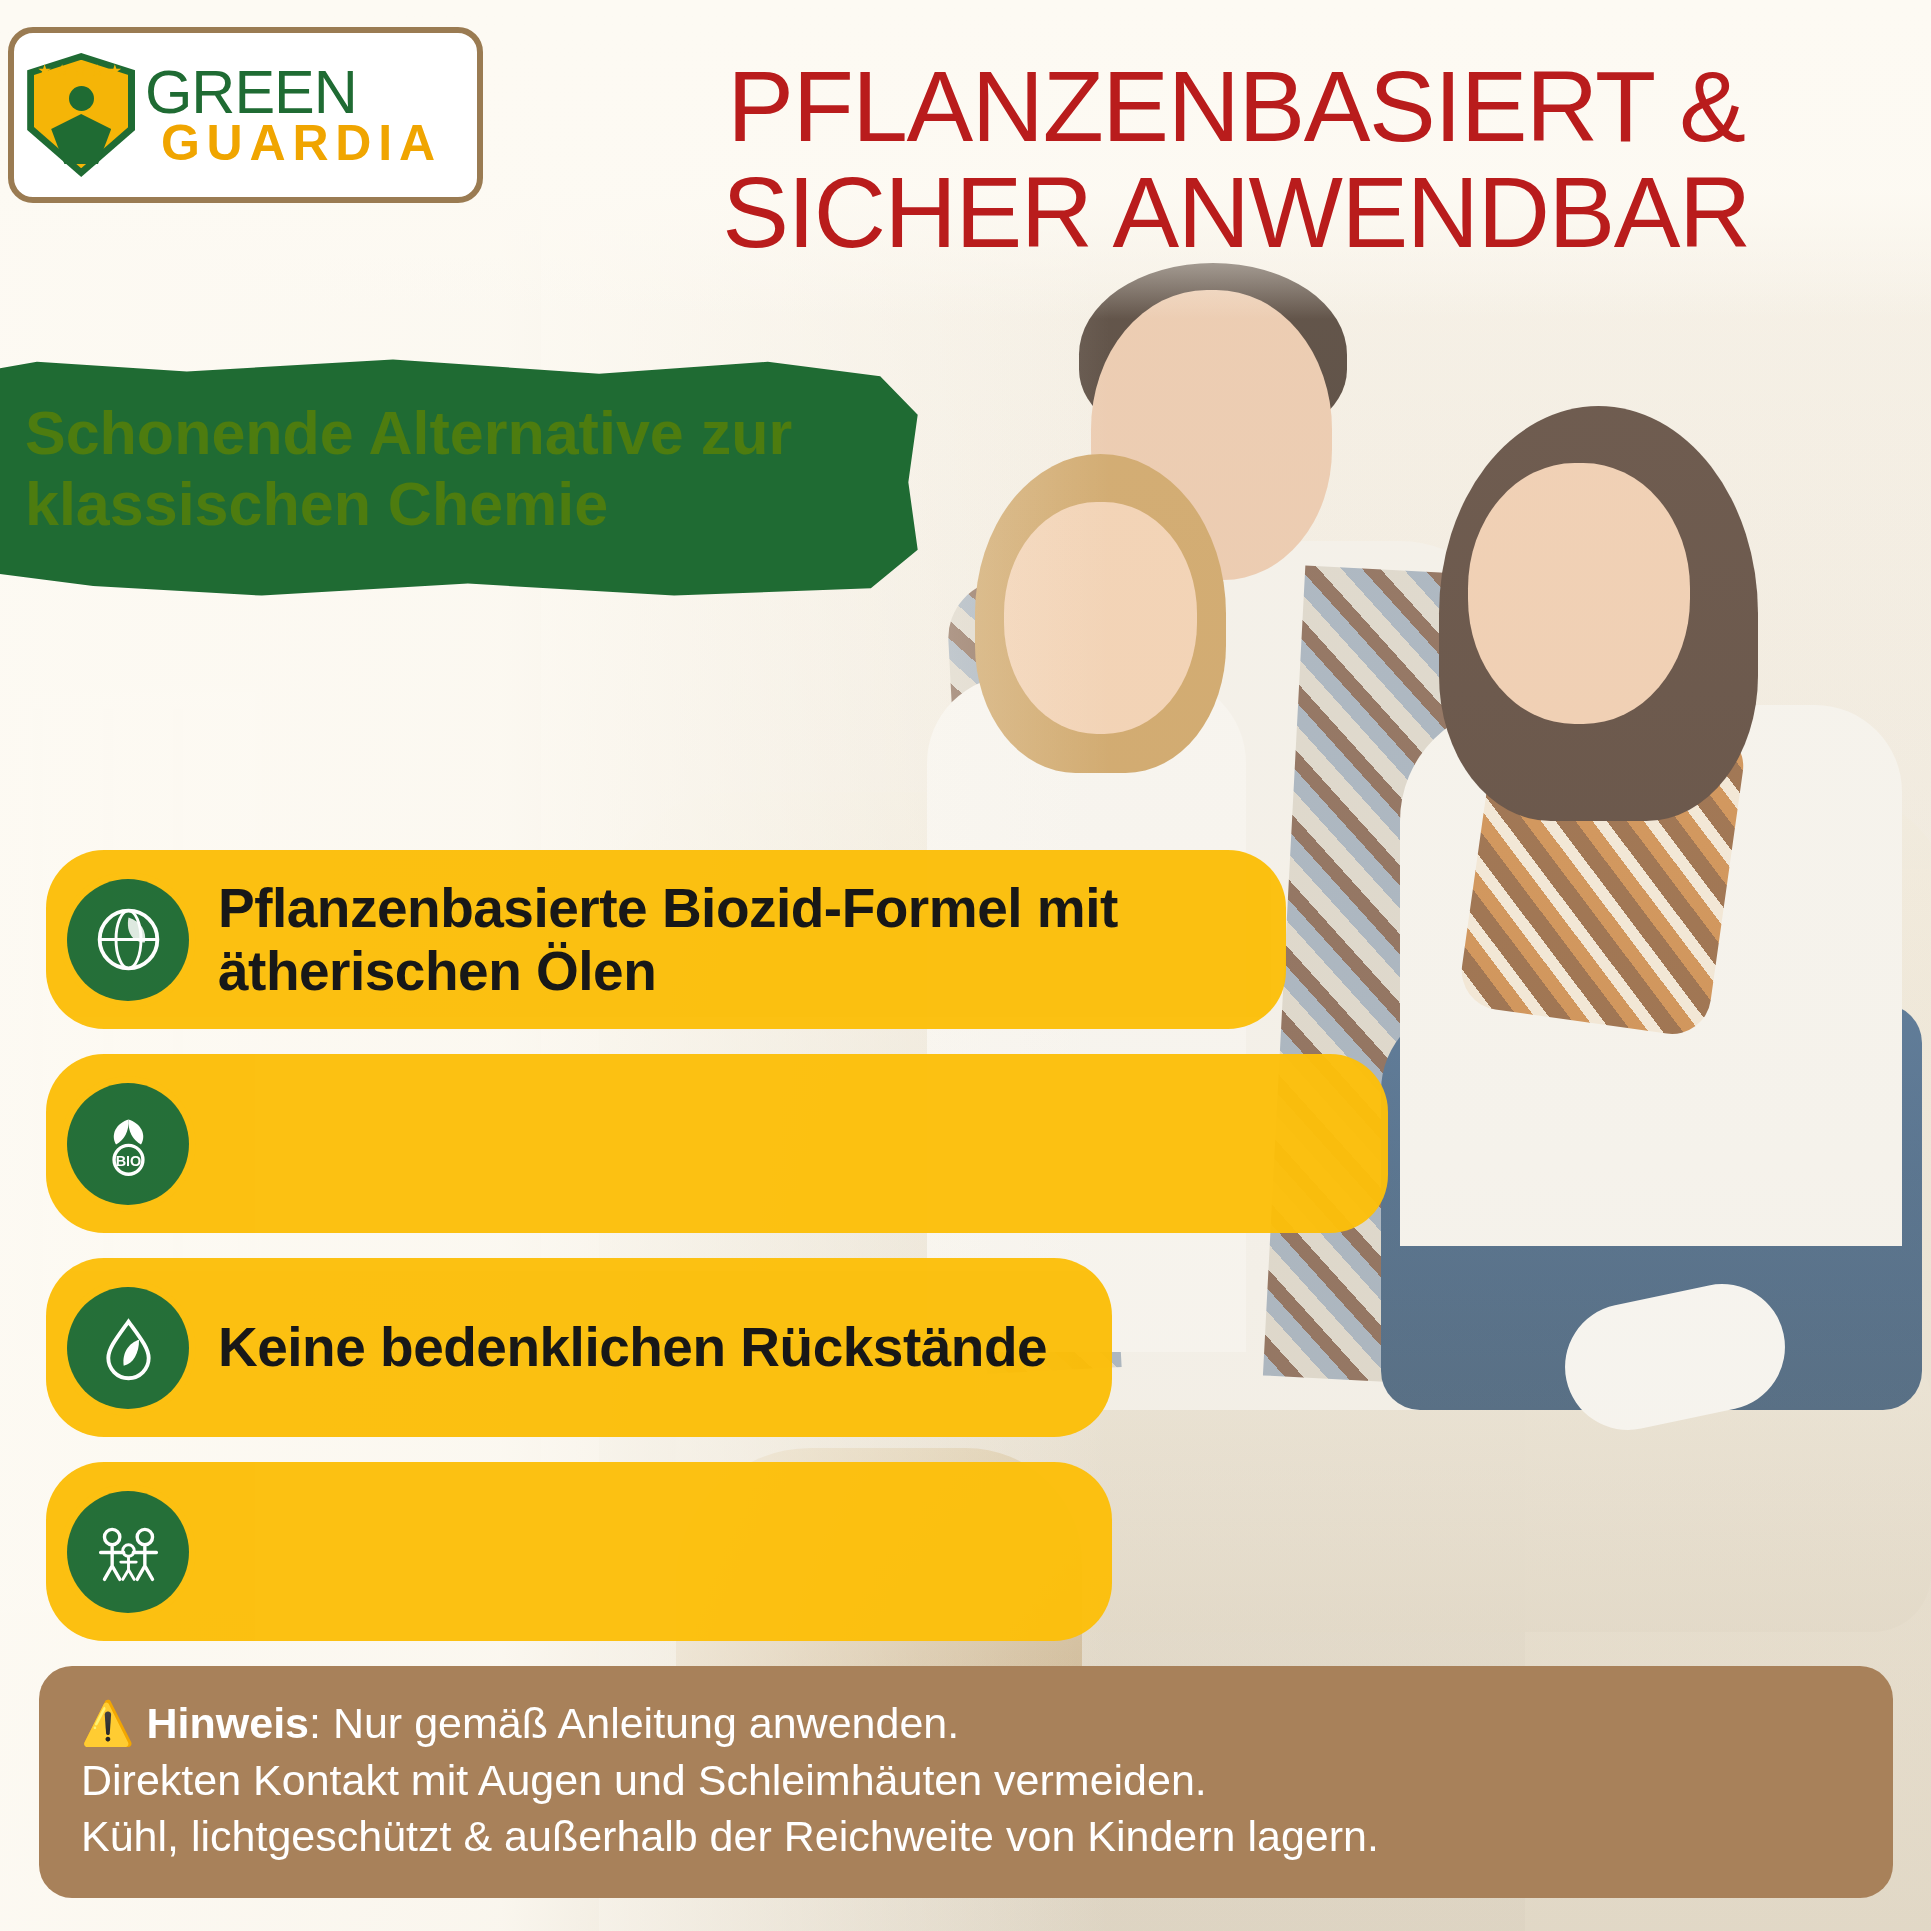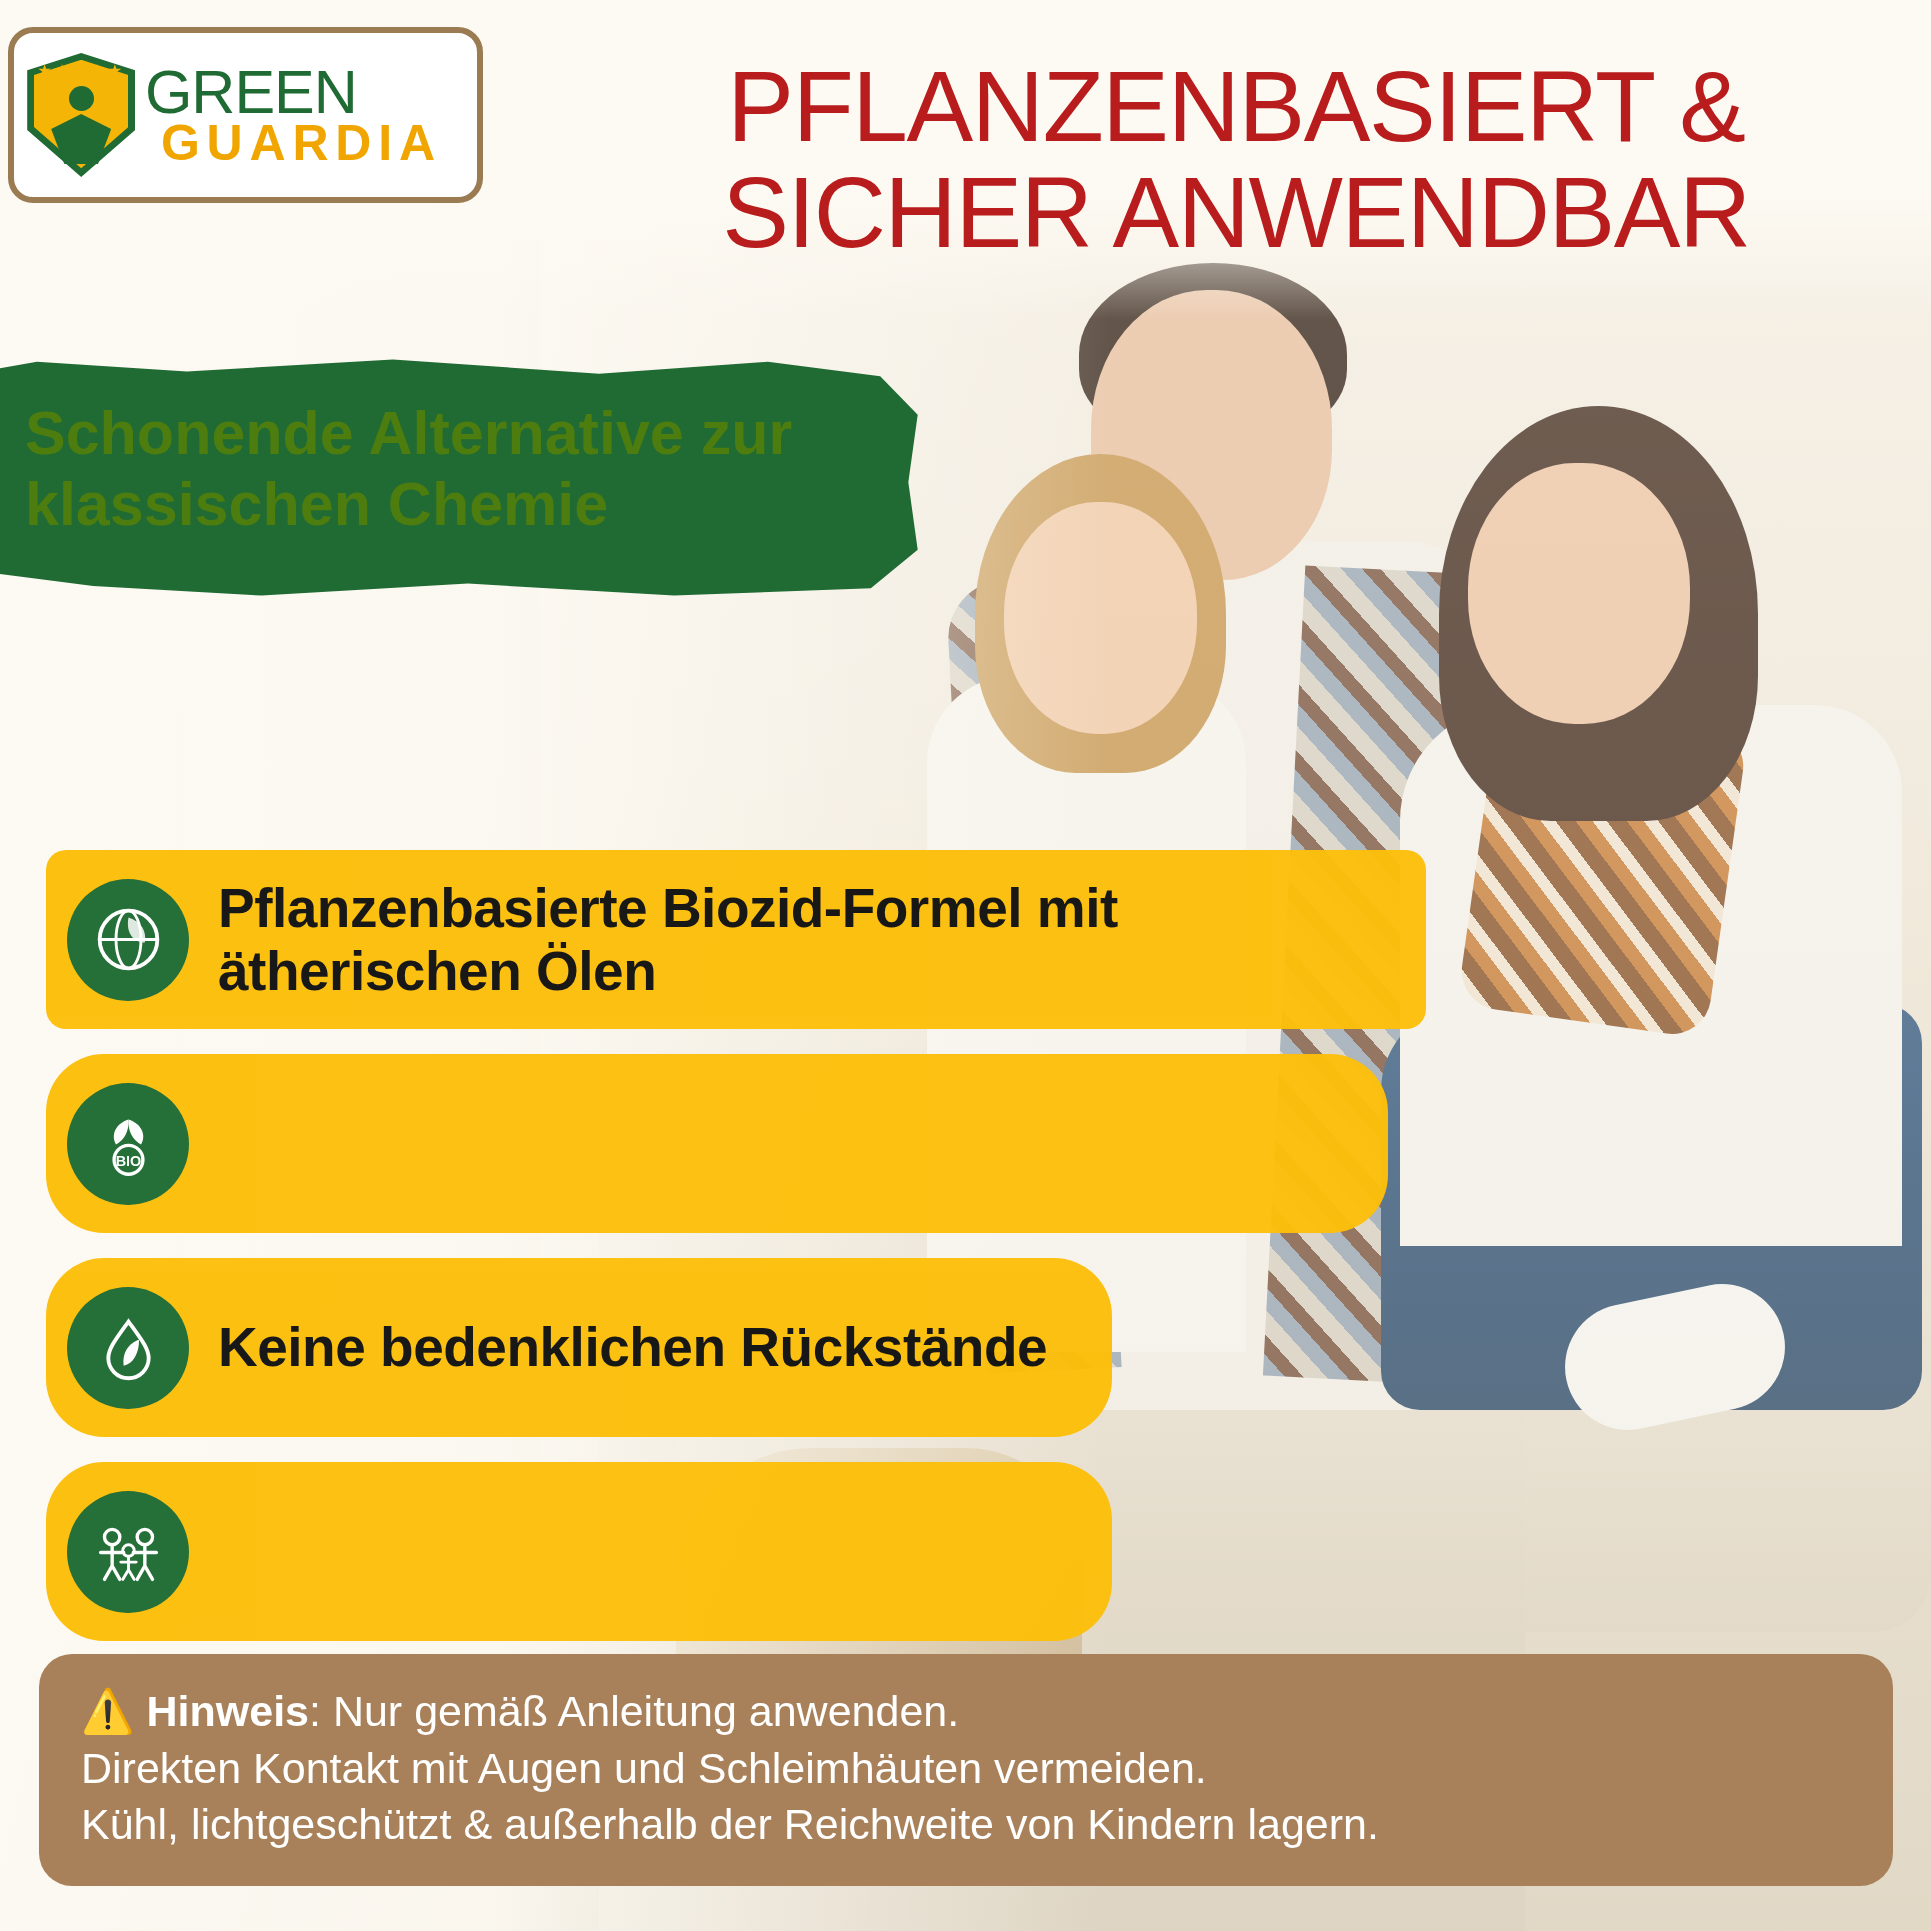--- a/index.html
+++ b/index.html
@@ -248,21 +248,21 @@
     position: relative;
     background: #fcbf0a;
     border-radius: 58px;
     min-height: 179px;
     display: flex;
     align-items: center;
     gap: 29px;
     padding: 17.4px 39px 17.4px 21px;
     opacity: .97;
   }
-  .pill.short { width: 1380px; border-radius: 20px; }
+  .pill.short { width: 1240px; }
   .pill.tiny  { width: 1066px; }
   .pill.mid   { width: 1342px; }
   .pill-icon {
     flex: 0 0 auto;
     width: 122px; height: 122px;
     border-radius: 50%;
     background: #1f6b33;
     display: flex; align-items: center; justify-content: center;
     box-shadow: 0 0 0 6.8px #fcbf0a;
   }
@@ -271,21 +271,21 @@
     font-size: 55px;
     font-weight: 800;
     color: #111111;
     line-height: 1.14;
     letter-spacing: -0.5px;
   }
 
   
   .notice {
     position: absolute;
-    left: 39px; bottom: 45px;
+    left: 39px; bottom: 33px;
     width: 1854px;
     background: #a8815a;
     border-radius: 33px;
     padding: 29px 42px 33px;
     color: #ffffff;
     font-size: 43px;
     line-height: 1.32;
   }
   .notice .warn-icon { font-size: 43px; }
   .notice b { font-weight: 800; }

